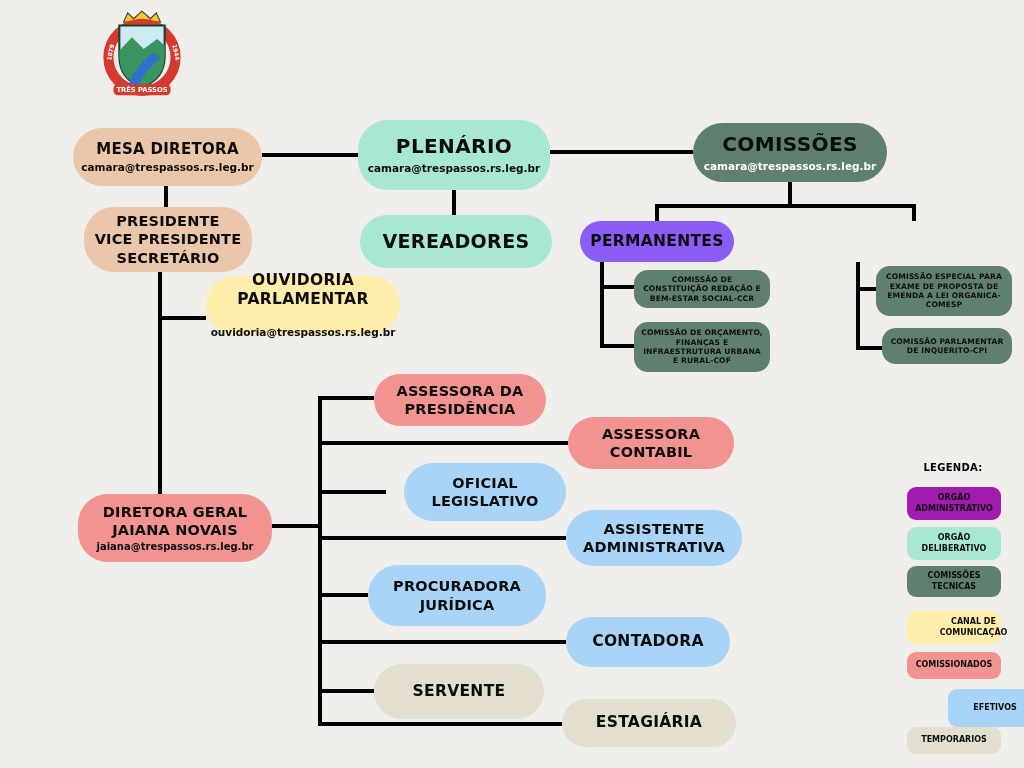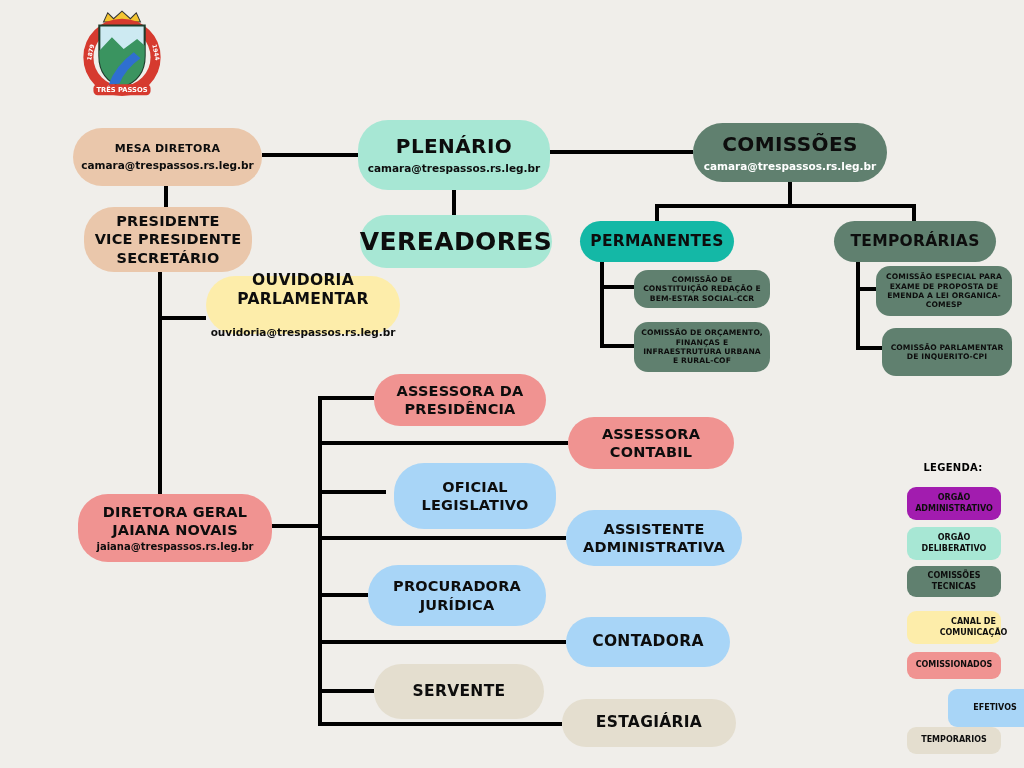--- a/index.html
+++ b/index.html
@@ -3,33 +3,33 @@
 <meta charset="utf-8">
 <style>
   *{box-sizing:border-box;margin:0;padding:0}
   html,body{background:#cfcfcf}
   body{font-family:"DejaVu Sans","Liberation Sans",sans-serif}
   #stage{position:relative;width:1024px;height:768px;margin:0 auto;background:#f0eeea;overflow:hidden}
   .node{position:absolute;display:flex;flex-direction:column;align-items:center;justify-content:center;
         text-align:center;border-radius:30px;color:#0d0d0d;font-weight:bold;line-height:1.25}
   .node.smallbox{border-radius:14px}
   .t20{font-size:20px;letter-spacing:.4px}
-  .t19{font-size:25px;letter-spacing:.4px}
-  .t16{font-size:11px;letter-spacing:.3px}
+  .t19{font-size:19px;letter-spacing:.4px}
+  .t16{font-size:15px;letter-spacing:.3px}
   .t15{font-size:15.5px;letter-spacing:.3px}
   .t14{font-size:14.5px;letter-spacing:.2px}
   .email{font-size:10.5px;font-weight:bold;margin-top:3px;letter-spacing:0}
   .email.light{color:#ffffff}
   .tiny{font-size:7.6px;line-height:1.25;font-weight:bold;padding:1px 7px;letter-spacing:.1px}
   .line{position:absolute;background:#000}
   #title{position:absolute;left:175px;top:16px;width:760px;text-align:center;color:#000;font-weight:bold}
   #title .t1{font-size:25px;letter-spacing:.6px}
   #title .t2{font-size:25px;letter-spacing:.6px}
   #title .rule{height:2px;background:#151515;width:470px;margin:9px auto 0}
-  #logo{position:absolute;left:80px;top:6px;width:84px;height:96px}
+  #logo{position:absolute;left:100px;top:6px;width:84px;height:96px}
   .legend-box{position:absolute;display:flex;align-items:center;justify-content:center;text-align:center;
               border-radius:9px;font-size:8px;font-weight:bold;line-height:1.3;padding:2px 5px;color:#0d0d0d}
   #legend-title{position:absolute;left:906px;top:462px;width:94px;text-align:center;
                 font-size:10px;font-weight:bold;color:#000;letter-spacing:.3px}
 </style>
 </head>
 <body>
 
 <div id="stage">
 
@@ -93,58 +93,55 @@
   <div class="node" style="left: 84px; top: 207px; width: 168px; height: 65px; background-color: rgb(234, 199, 171);">
     <div class="t14">PRESIDENTE</div>
     <div class="t14">VICE PRESIDENTE</div>
     <div class="t14">SECRETÁRIO</div>
   </div>
 
   <div class="node" style="left: 360px; top: 215px; width: 192px; height: 53px; background-color: rgb(167, 231, 212);">
     <div class="t19">VEREADORES</div>
   </div>
 
-  <div class="node" style="left: 580px; top: 221px; width: 154px; height: 41px; background-color: #14b8a6; text-align: center;">
+  <div class="node" style="left: 580px; top: 221px; width: 154px; height: 41px; background-color: #8b5cf6; text-align: center;">
     <div class="t15">PERMANENTES</div>
   </div>
 
-  <div class="node" style="left: 834px; top: 221px; width: 162px; height: 41px; background-color: rgb(96, 128, 111);">
-    <div class="t15">TEMPORÁRIAS</div>
-  </div>
 
   <div class="node" style="left: 206px; top: 276px; width: 194px; height: 58px; background-color: rgb(253, 237, 170);">
     <div class="t15">OUVIDORIA</div>
     <div class="t15">PARLAMENTAR</div>
     <div class="email" style="margin-top:16px">ouvidoria@trespassos.rs.leg.br</div>
   </div>
 
   <div class="node smallbox" style="left: 634px; top: 270px; width: 136px; height: 38px; background-color: rgb(96, 128, 111);">
     <div class="tiny">COMISSÃO DE CONSTITUIÇÃO REDAÇÃO E BEM-ESTAR SOCIAL-CCR</div>
   </div>
   <div class="node smallbox" style="left: 634px; top: 322px; width: 136px; height: 50px; background-color: rgb(96, 128, 111);">
     <div class="tiny">COMISSÃO DE ORÇAMENTO, FINANÇAS E INFRAESTRUTURA URBANA E RURAL-COF</div>
   </div>
   <div class="node smallbox" style="left: 876px; top: 266px; width: 136px; height: 50px; background-color: rgb(96, 128, 111);">
     <div class="tiny">COMISSÃO ESPECIAL PARA EXAME DE PROPOSTA DE EMENDA A LEI ORGANICA-COMESP</div>
   </div>
-  <div class="node smallbox" style="left: 882px; top: 328px; width: 130px; height: 48px; background-color: rgb(96, 128, 111);">
+  <div class="node smallbox" style="left: 882px; top: 328px; width: 130px; height: 36px; background-color: rgb(96, 128, 111);">
     <div class="tiny">COMISSÃO PARLAMENTAR DE INQUERITO-CPI</div>
   </div>
 
   <div class="node" style="left: 374px; top: 374px; width: 172px; height: 52px; background-color: rgb(240, 147, 145);">
     <div class="t14">ASSESSORA DA</div>
     <div class="t14">PRESIDÊNCIA</div>
   </div>
 
   <div class="node" style="left: 568px; top: 417px; width: 166px; height: 52px; background-color: rgb(240, 147, 145);">
     <div class="t14">ASSESSORA</div>
     <div class="t14">CONTABIL</div>
   </div>
 
-  <div class="node" style="left: 394px; top: 463px; width: 162px; height: 66px; background-color: rgb(168, 213, 247);">
+  <div class="node" style="left: 404px; top: 463px; width: 162px; height: 58px; background-color: rgb(168, 213, 247);">
     <div class="t14">OFICIAL</div>
     <div class="t14">LEGISLATIVO</div>
   </div>
 
   <div class="node" style="left: 566px; top: 510px; width: 176px; height: 56px; background-color: rgb(168, 213, 247);">
     <div class="t14">ASSISTENTE</div>
     <div class="t14">ADMINISTRATIVA</div>
   </div>
 
   <div class="node" style="left: 78px; top: 494px; width: 194px; height: 68px; background-color: rgb(240, 147, 145);">

